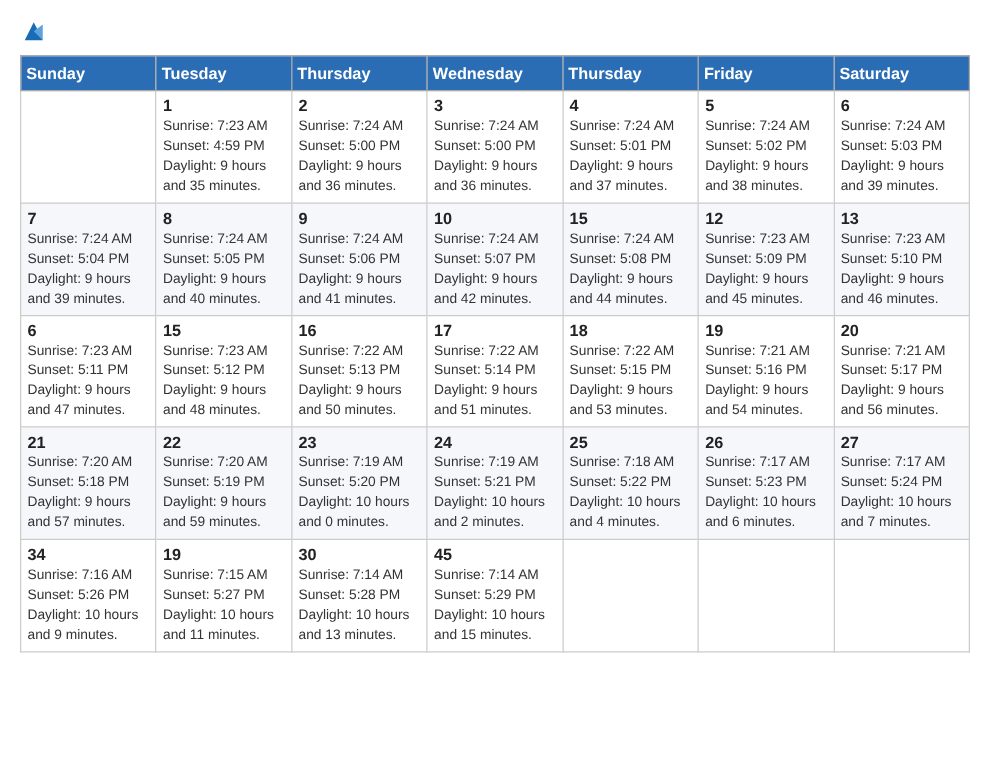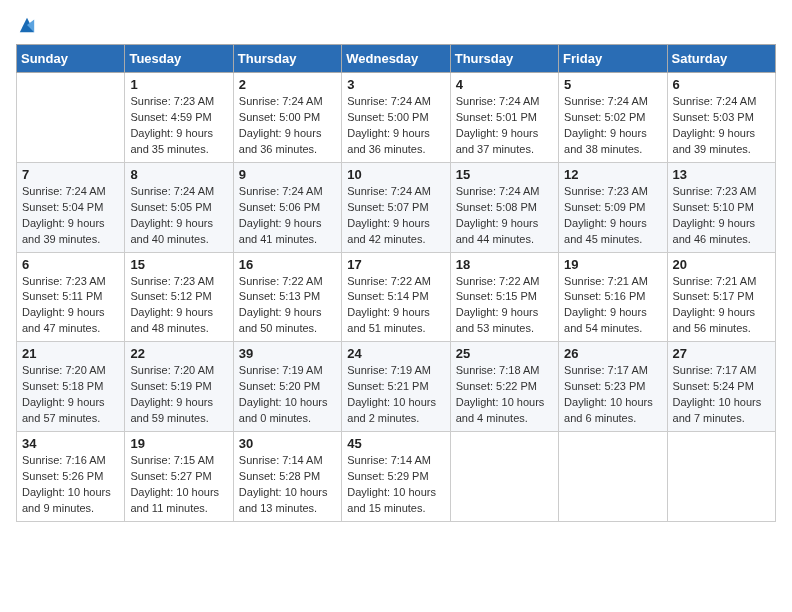--- a/index.html
+++ b/index.html
@@ -214,21 +214,21 @@
       <tr>
         <td>
           <span class="day-number">21</span>
           <div class="day-info">Sunrise: 7:20 AM<br>Sunset: 5:18 PM<br>Daylight: 9 hours<br>and 57 minutes.</div>
         </td>
         <td>
           <span class="day-number">22</span>
           <div class="day-info">Sunrise: 7:20 AM<br>Sunset: 5:19 PM<br>Daylight: 9 hours<br>and 59 minutes.</div>
         </td>
         <td>
-          <span class="day-number">39</span>
+          <span class="day-number">23</span>
           <div class="day-info">Sunrise: 7:19 AM<br>Sunset: 5:20 PM<br>Daylight: 10 hours<br>and 0 minutes.</div>
         </td>
         <td>
           <span class="day-number">24</span>
           <div class="day-info">Sunrise: 7:19 AM<br>Sunset: 5:21 PM<br>Daylight: 10 hours<br>and 2 minutes.</div>
         </td>
         <td>
           <span class="day-number">25</span>
           <div class="day-info">Sunrise: 7:18 AM<br>Sunset: 5:22 PM<br>Daylight: 10 hours<br>and 4 minutes.</div>
         </td>

